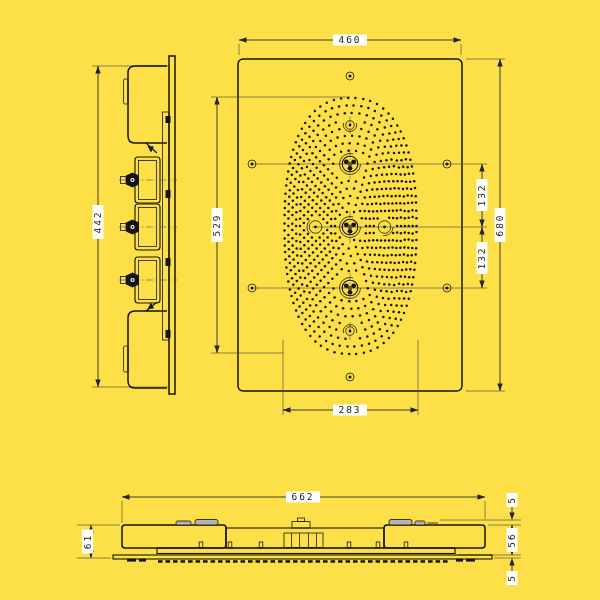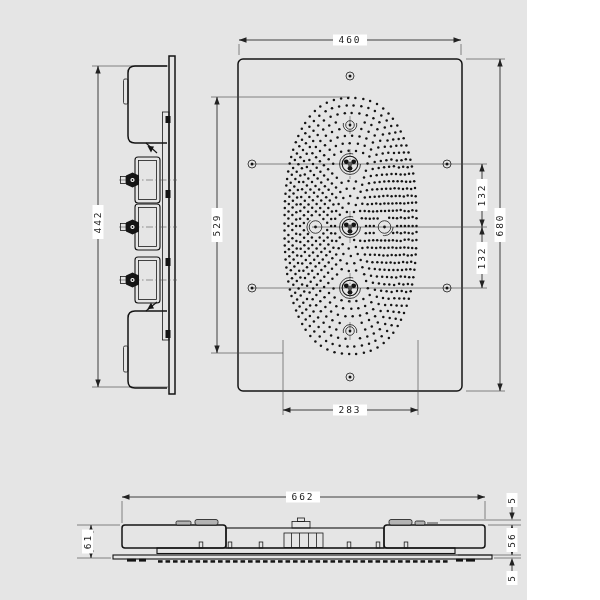--- a/index.html
+++ b/index.html
@@ -1,16 +1,16 @@
 <!DOCTYPE html>
 <html><head>
 <meta charset="utf-8">
 <style>
   html,body{margin:0;padding:0;background:#fff;}
-  #stage{position:relative;width:527px;height:600px;background:#e5e5e5;overflow:hidden;
+  #stage{position:relative;width:600px;height:600px;background:#fde047;overflow:hidden;
          font-family:"DejaVu Sans Mono", monospace;}
   svg{position:absolute;left:0;top:0;}
   .outline{fill:none;stroke:#141414;stroke-width:1.5;}
   .med{fill:none;stroke:#141414;stroke-width:1.1;}
   .fine{fill:none;stroke:#1a1a1a;stroke-width:0.8;}
   .dimline{fill:none;stroke:#2a2a2a;stroke-width:0.9;}
   .extline{fill:none;stroke:#4a4a4a;stroke-width:0.65;}
   .dashdot{fill:none;stroke:#555;stroke-width:0.6;stroke-dasharray:7 2.5 1.5 2.5;}
   .dim{font:9.5px "DejaVu Sans Mono", monospace;letter-spacing:2px;fill:#222;text-anchor:middle;}
   .lblbg{fill:#ffffff;stroke:none;}

